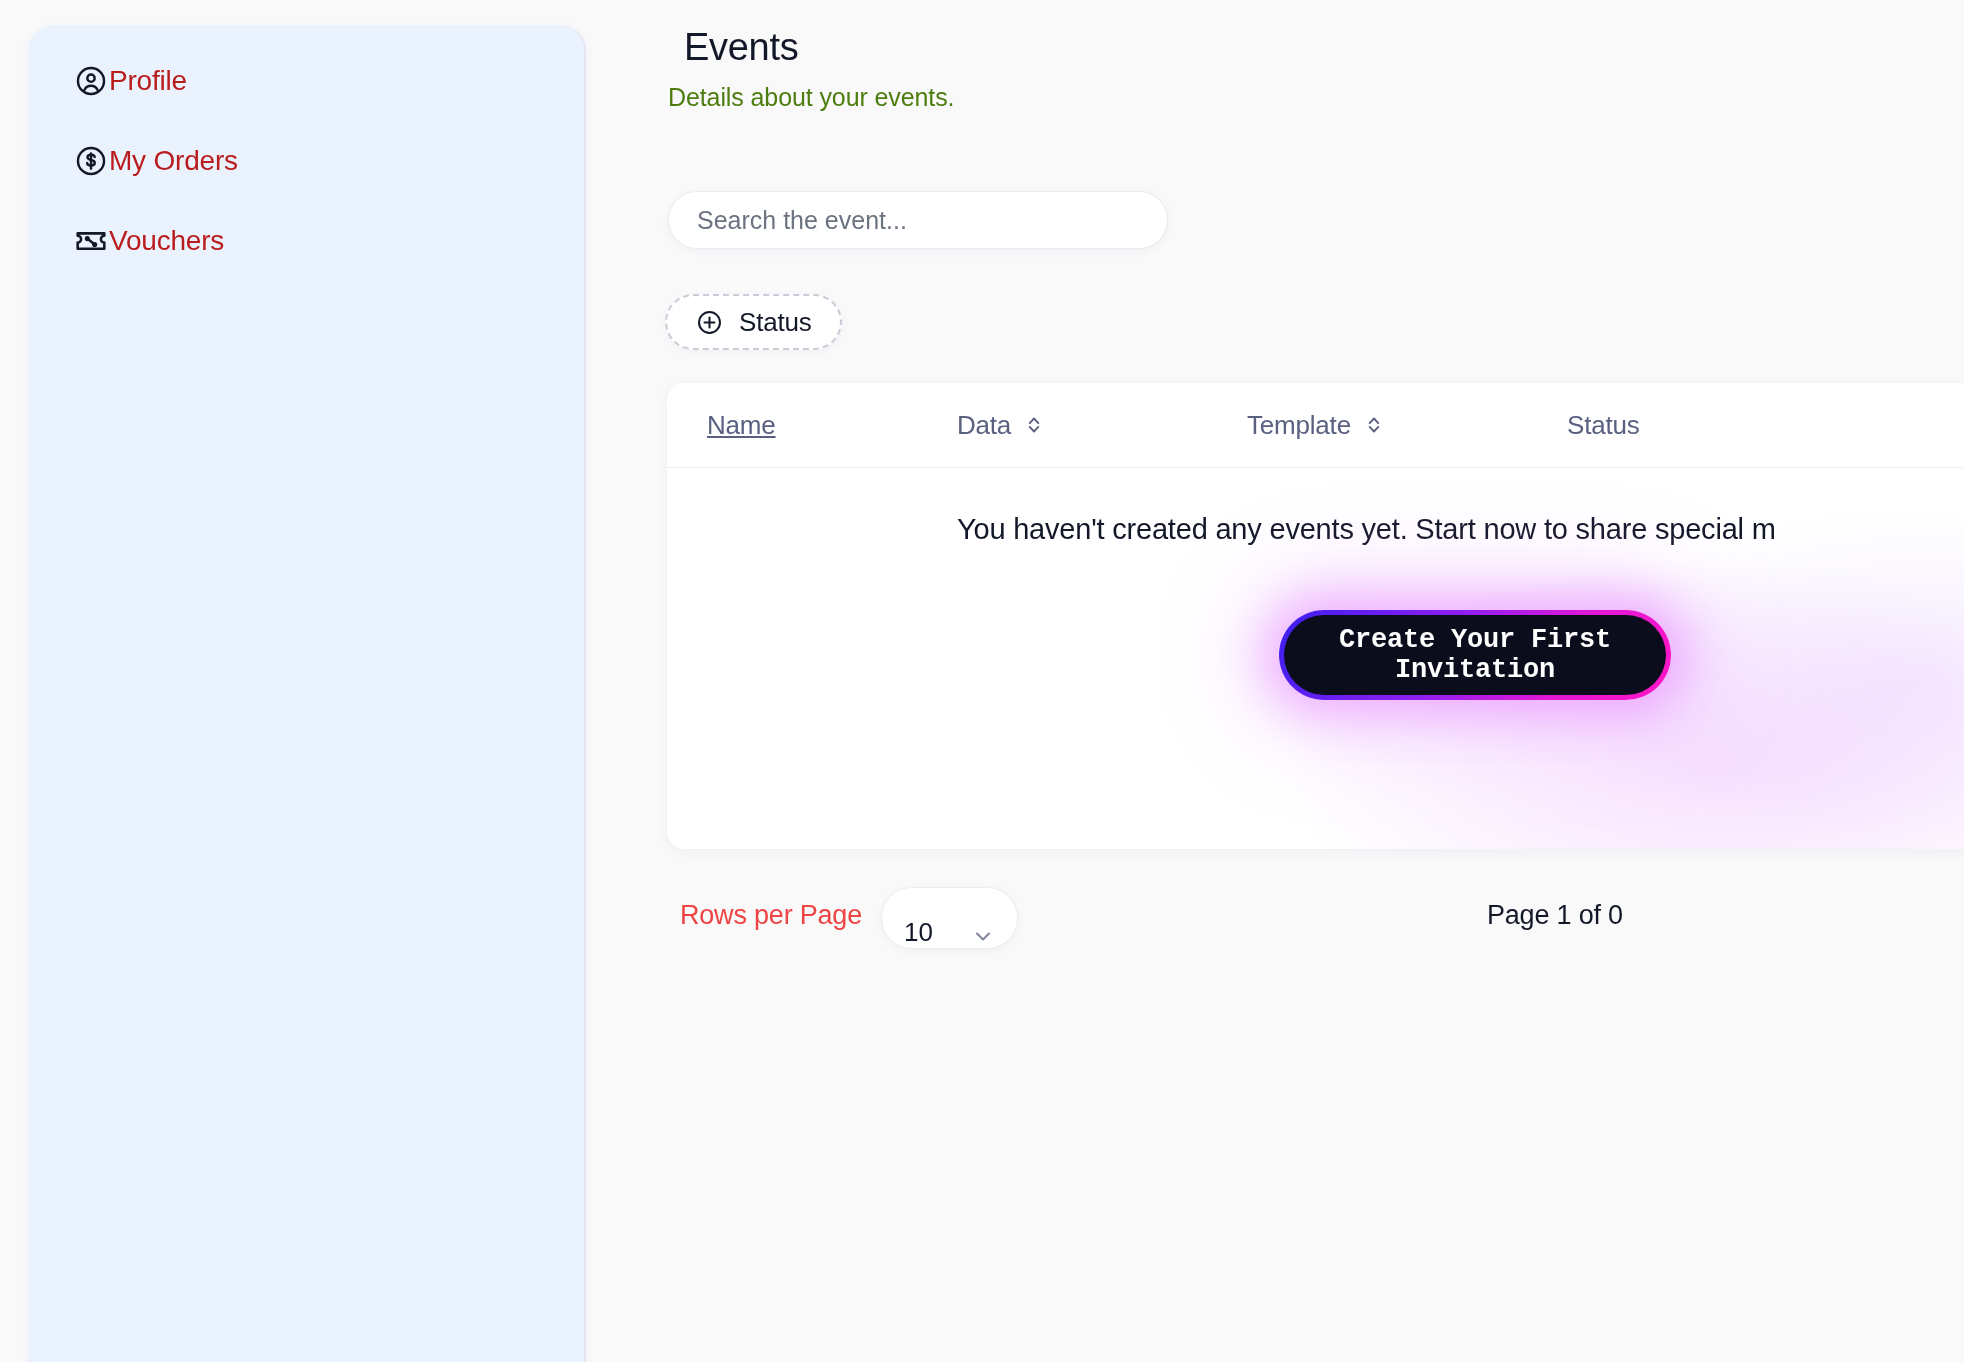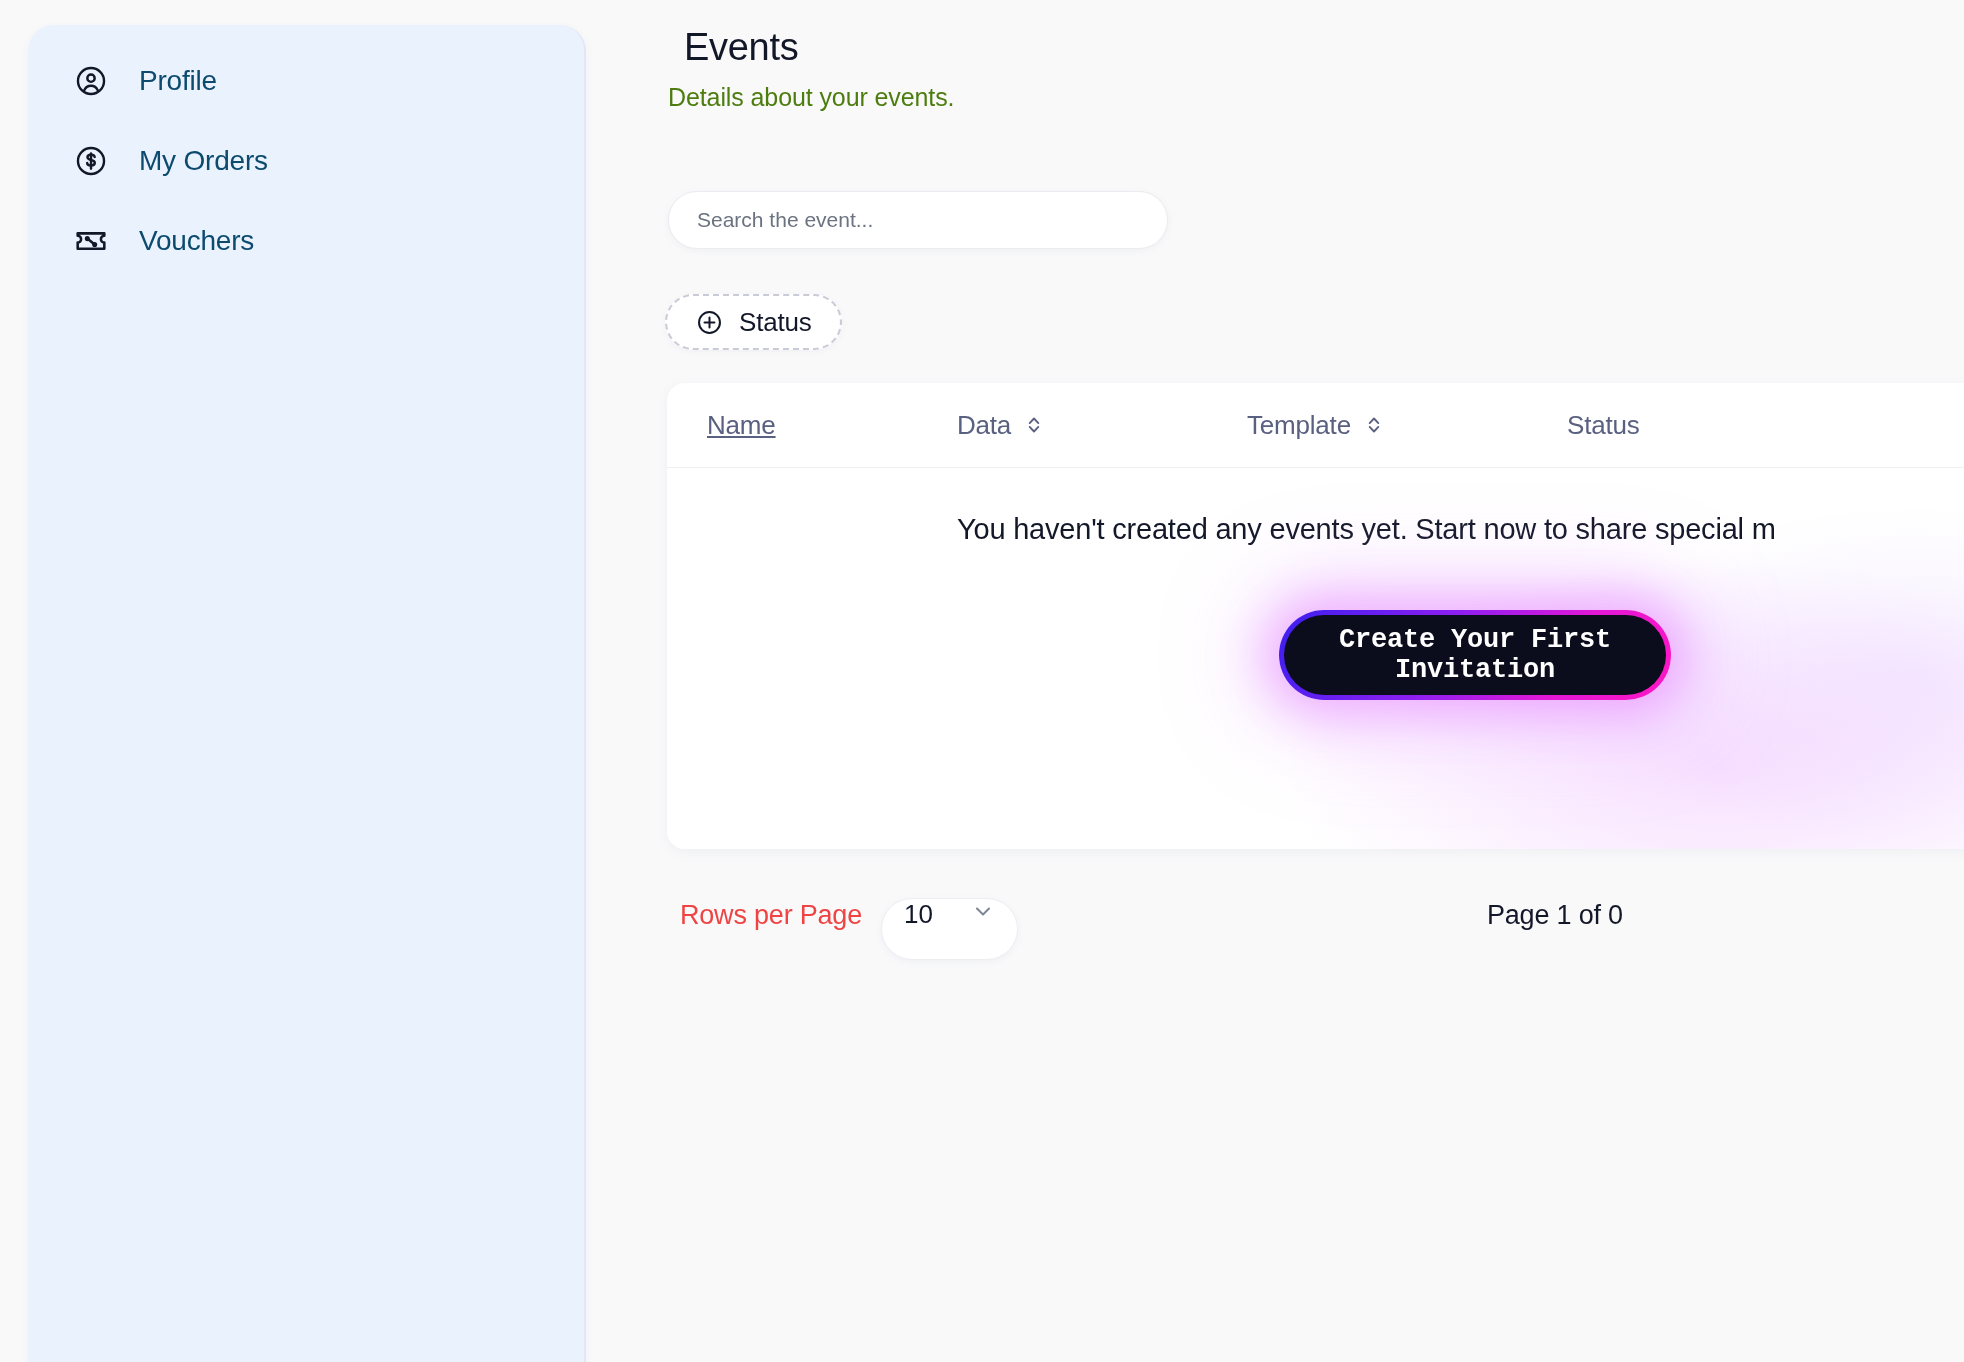--- a/index.html
+++ b/index.html
@@ -50,23 +50,22 @@
   .nav-item .ic {
     width: 36px;
     height: 36px;
     flex: 0 0 36px;
     display: flex;
     align-items: center;
     justify-content: center;
     color: #131829;
   }
   .nav-item .lbl {
-    margin-left: 30px;
     font-size: 28px;
-    color: #0c4a6e;
+    color: #b91c1c;
     letter-spacing: -0.2px;
     white-space: nowrap;
   }
   .nav-item.active {
     background: #d7e6fb;
     box-shadow: 0 2px 7px rgba(90,120,190,0.10);
   }
   .nav-item .chev {
     position: absolute;
     right: 34px;
@@ -113,21 +112,21 @@
     width: 500px;
     height: 58px;
   }
   .search-input {
     width: 100%;
     height: 100%;
     border-radius: 999px;
     border: 1px solid #ececf0;
     background: #ffffff;
     font-family: "Liberation Sans", sans-serif;
-    font-size: 21px;
+    font-size: 25px;
     color: #701a75;
     padding: 0 28px;
     outline: none;
     box-shadow: 0 2px 7px rgba(120,125,150,0.07);
   }
   .search-input::placeholder { color: #6b7280; }
 
   .status-filter {
     position: absolute;
     left: 79px;
@@ -258,28 +257,28 @@
     position: absolute;
     left: 13px;
     top: 16px;
     font-size: 27px;
     color: #ef4444;
     letter-spacing: -0.2px;
   }
   .rpp-select {
     position: absolute;
     left: 214px;
-    top: 14px;
+    top: 3px;
     width: 137px;
     height: 62px;
     border-radius: 999px;
     background: #ffffff;
     border: 1px solid #eeeef2;
     display: flex;
-    align-items: flex-start;
+    align-items: flex-end;
     padding: 0 22px;
     justify-content: space-between;
     cursor: pointer;
     box-shadow: 0 2px 7px rgba(120,125,150,0.07);
   }
   .rpp-select .val {
     font-size: 26px;
     color: #131829;
   }
   .rpp-select .cd {

